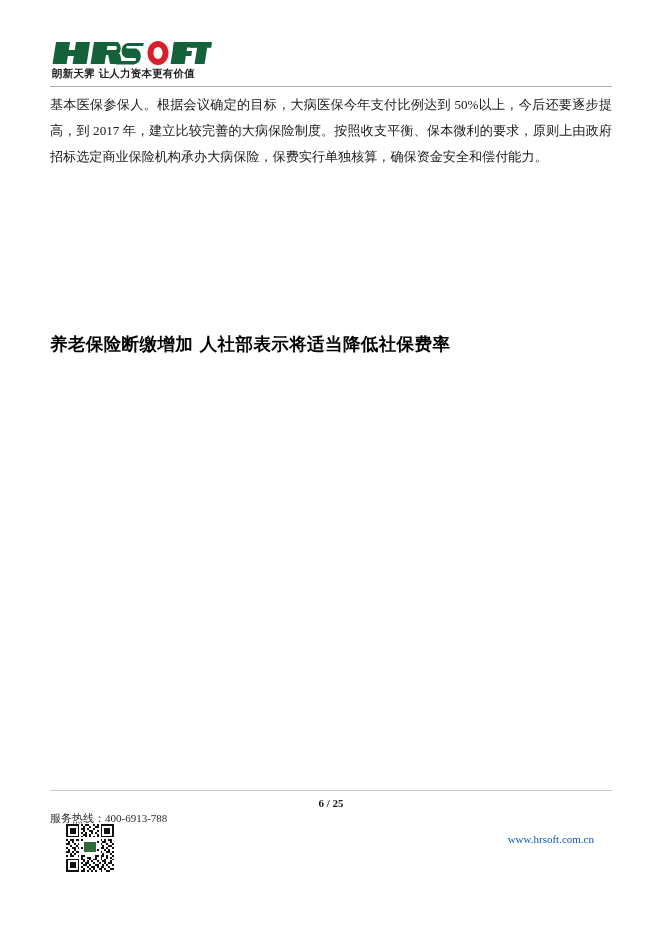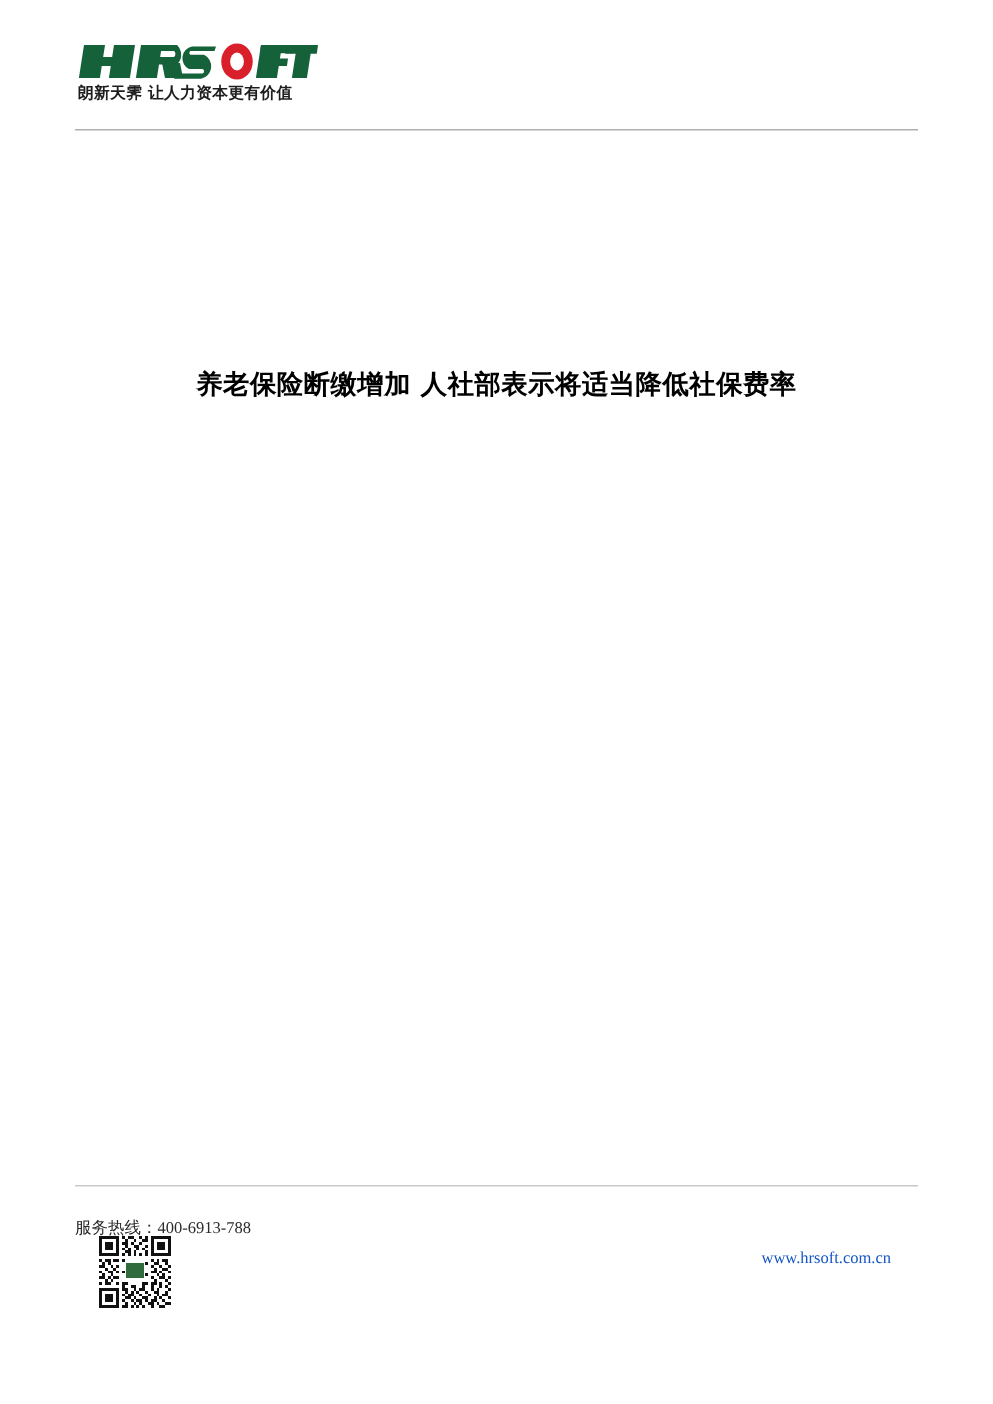--- a/index.html
+++ b/index.html
@@ -24,21 +24,21 @@
   .header {
     position: absolute;
     left: 0;
     top: 0;
     width: 662px;
     height: 88px;
   }
   .logo-block {
     position: absolute;
     left: 52px;
-    top: 28px;
+    top: 40px;
     width: 200px;
     height: 44px;
   }
   .logo-mark {
     position: relative;
     height: 26px;
     width: 160px;
   }
   .logo-mark svg { display: block; }
   .logo-tagline {
@@ -90,21 +90,20 @@
     color: #181818;
   }
   .spacer-a { height: 60px; }
   .spacer-b { height: 92px; }
 
   h1.article-title {
     margin: 0 0 26px 0;
     font-family: "DejaVu Serif", "Liberation Serif", serif;
     font-size: 17.5px;
     font-weight: bold;
-    text-align: center;
     letter-spacing: 0.4px;
     color: #000000;
     line-height: 26px;
   }
 
   
   .footer-rule {
     position: absolute;
     left: 50px;
     top: 790px;
@@ -188,36 +187,38 @@
           <ellipse cx="106" cy="13" rx="4.6" ry="6" fill="#ffffff"></ellipse>
         </svg>
       </div>
       <div class="logo-tagline">朗新天霁 让人力资本更有价值</div>
     </div>
     <div class="header-rule"></div>
   </div>
 
   <div class="content">
 
+    <p class="para no-indent">基本医保参保人。根据会议确定的目标，大病医保今年支付比例达到 50%以上，今后还要逐步提高，到 2017 年，建立比较完善的大病保险制度。按照收支平衡、保本微利的要求，原则上由政府招标选定商业保险机构承办大病保险，保费实行单独核算，确保资金安全和偿付能力。</p>
 
 
 
     <div class="spacer-a"></div>
 
 
     <div class="spacer-b"></div>
 
     <h1 class="article-title">养老保险断缴增加 人社部表示将适当降低社保费率</h1>
 
 
   </div>
 
   <div class="footer-rule"></div>
   <div class="footer">
     <span class="footer-left">服务热线：400-6913-788</span>
+    <span class="footer-center">6 / 25</span>
     <span class="footer-right">www.hrsoft.com.cn</span>
   </div>
 
   <div class="qr">
     <svg width="48" height="48" viewBox="0 0 25 25" xmlns="http://www.w3.org/2000/svg" shape-rendering="crispEdges">
       <rect width="25" height="25" fill="#ffffff"></rect>
       <g fill="#111111">
 
         <rect x="0" y="0" width="7" height="1"></rect>
           <rect x="0" y="6" width="7" height="1"></rect>

